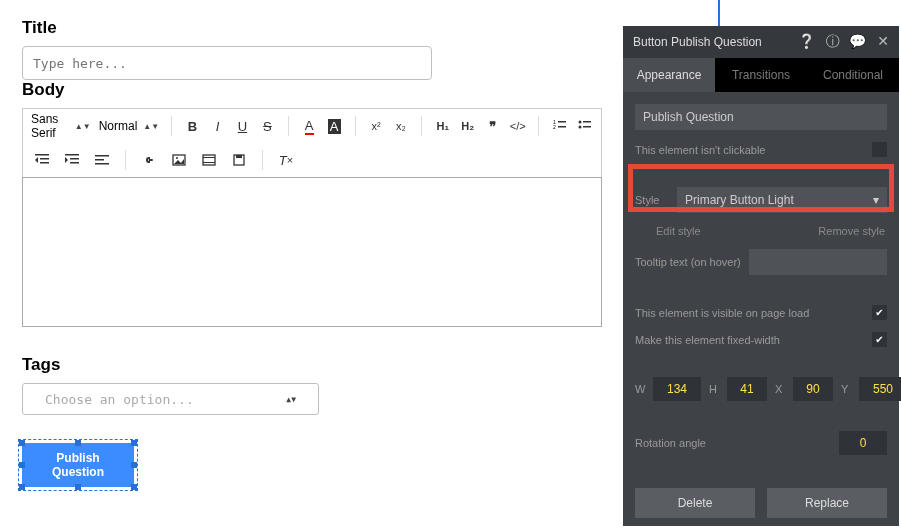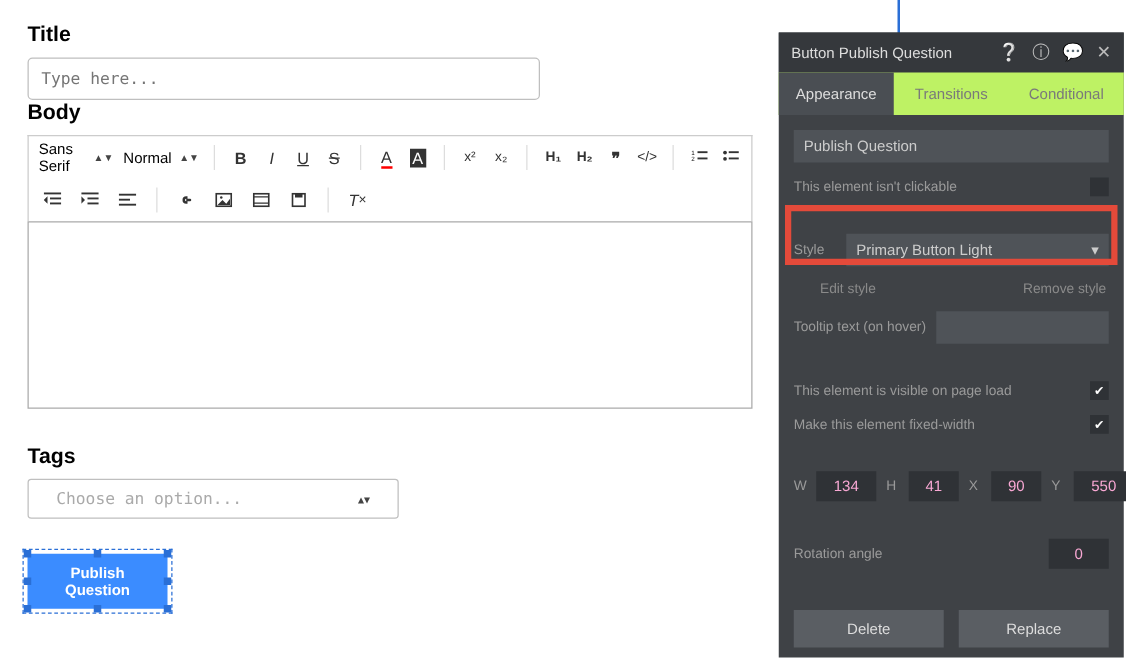--- a/index.html
+++ b/index.html
@@ -26,34 +26,34 @@
   .handle { position: absolute; width: 6px; height: 6px; background: #2a6fd6; pointer-events: none; }
   .h-tl { left: -3px; top: -3px; } .h-tc { left: 50%; top: -3px; margin-left: -3px; } .h-tr { right: -3px; top: -3px; }
   .h-ml { left: -3px; top: 50%; margin-top: -3px; } .h-mr { right: -3px; top: 50%; margin-top: -3px; }
   .h-bl { left: -3px; bottom: -3px; } .h-bc { left: 50%; bottom: -3px; margin-left: -3px; } .h-br { right: -3px; bottom: -3px; }
 
   .panel { position: absolute; left: 623px; top: 26px; width: 276px; height: 500px; background: #3f4246; color: #c9c9c9; font-size: 12px; }
   .p-head { height: 32px; background: #35383c; display: flex; align-items: center; justify-content: space-between; padding: 0 10px; }
   .p-head-title { color: #ddd; font-size: 12px; }
   .p-head-icons { display: flex; gap: 10px; color: #bbb; }
   .p-head-icons span { cursor: pointer; font-size: 14px; }
-  .p-tabs { display: flex; height: 34px; background: #bef264; }
+  .p-tabs { display: flex; height: 34px; background: #000000; }
   .p-tab { flex: 1; display: flex; align-items: center; justify-content: center; font-size: 12px; color: #7a7a7a; cursor: pointer; }
   .p-tab.active { background: #4a4e53; color: #ddd; }
   .p-body { padding: 12px; display: flex; flex-direction: column; gap: 12px; }
   .p-input { background: #4f5358; border: none; color: #ccc; height: 26px; padding: 0 8px; width: 100%; font-size: 12px; }
   .p-sublbl { font-size: 11px; color: #9a9a9a; }
   .p-row { display: flex; align-items: center; gap: 8px; }
   .p-row.justify { justify-content: space-between; }
   .p-checkbox-row { display: flex; align-items: center; justify-content: space-between; }
   .p-check { width: 15px; height: 15px; background: #2f3236; display: flex; align-items: center; justify-content: center; cursor: pointer; font-size: 10px; color: #fff; }
   .p-workflow { background: #5a5e63; height: 30px; display: flex; align-items: center; justify-content: center; color: #ddd; cursor: pointer; }
   .p-highlight { position: absolute; left: 628px; top: 164px; width: 266px; height: 48px; border: 5px solid #e44a3a; pointer-events: none; }
   .p-select { background: #4f5358; height: 26px; display: flex; align-items: center; justify-content: space-between; padding: 0 8px; flex: 1; cursor: pointer; color: #ccc; }
-  .p-num { width: 40px; height: 24px; background: #2f3236; color: #f9a8d4; border: none; text-align: center; font-size: 12px; }
+  .p-num { width: 40px; height: 24px; background: #2f3236; color: #fde047; border: none; text-align: center; font-size: 12px; }
   .p-num.wide { width: 48px; }
   .p-dim { display: flex; align-items: center; gap: 6px; }
   .p-dim-lbl { color: #9a9a9a; font-size: 11px; width: 12px; }
   .p-footer { position: absolute; bottom: 8px; left: 12px; right: 12px; display: flex; gap: 12px; }
   .p-foot-btn { flex: 1; background: #5a5e63; height: 30px; display: flex; align-items: center; justify-content: center; color: #ddd; cursor: pointer; font-size: 12px; }
   .substyle { display: flex; justify-content: space-between; font-size: 11px; color: #8a8a8a; padding: 0 2px; }
   svg { display: block; }
 </style>
 </head>
 <body>

